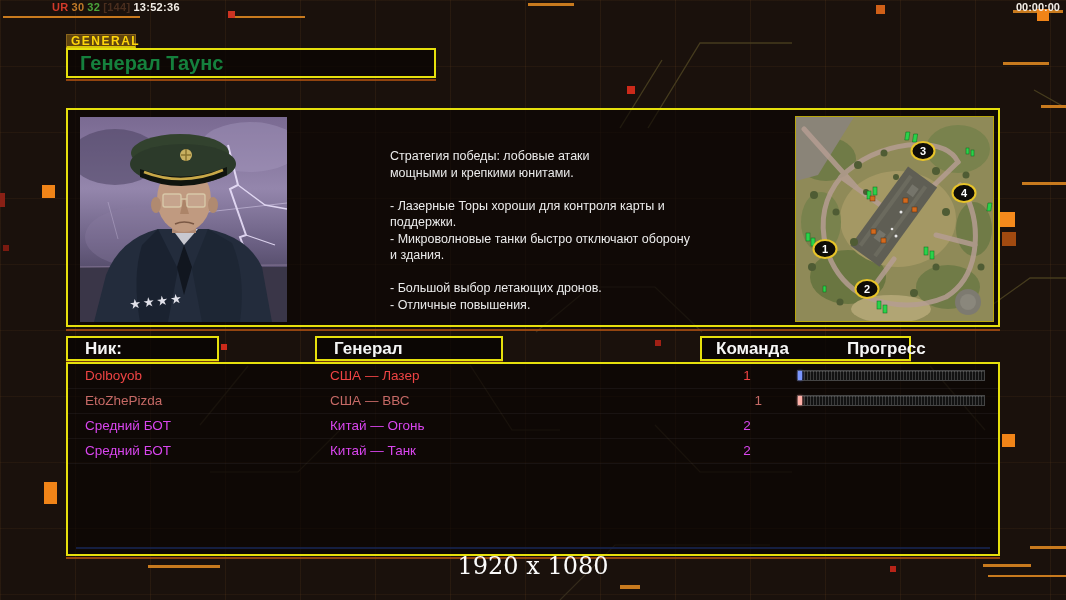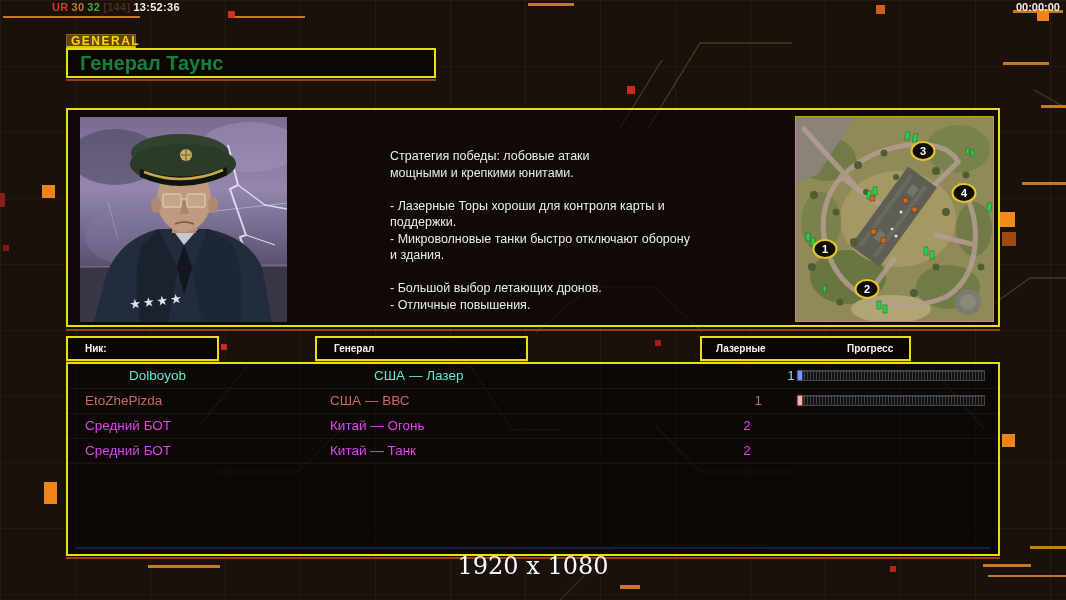--- a/index.html
+++ b/index.html
@@ -34,36 +34,36 @@
   .main-panel::after{content:"";position:absolute;left:-2px;right:-2px;bottom:-6px;height:2px;background:rgba(168,78,16,.85);}
   .portrait{position:absolute;left:12px;top:7px;width:207px;height:205px;background:#121020;}
   .strategy{position:absolute;left:322px;top:38px;width:335px;color:#ececec;
     font-size:12.5px;line-height:16.5px;white-space:pre-line;}
   .minimap{position:absolute;left:727px;top:6px;width:197px;height:204px;
     border:1px solid #b8a60c;background:#8f8a58;}
 
   
   .hdr-box{position:absolute;top:336px;height:25px;border:2px solid #e6e00c;
     background:rgba(8,4,2,.78);box-sizing:border-box;color:#f5f5f5;
-    font-size:10px;font-weight:bold;line-height:21px;}
+    font-size:17px;font-weight:bold;line-height:21px;}
   .hdr-box::after{content:"";position:absolute;left:-2px;right:-2px;bottom:-4px;height:2px;background:rgba(150,70,14,.7);}
   .hdr-nick{left:66px;width:153px;padding-left:17px;}
-  .hdr-gen{left:315px;width:213px;padding-left:17px;}
+  .hdr-gen{left:315px;width:188px;padding-left:17px;}
   .hdr-team{left:700px;width:211px;}
   .hdr-team .h1{position:absolute;left:14px;} .hdr-team .h2{position:absolute;left:97px;margin-left:48px;}
 
   
   .table-panel{position:absolute;left:66px;top:362px;width:934px;height:194px;
     border:2px solid #e6e00c;background:rgba(8,4,2,.62);box-sizing:border-box;}
   .table-panel::after{content:"";position:absolute;left:-2px;right:-2px;bottom:-5px;height:2px;background:rgba(168,78,16,.85);}
   .row{position:relative;height:24px;border-bottom:1px solid rgba(210,210,230,.06);}
   .row .col{position:absolute;top:4px;font-size:13.5px;}
   .col-nick{left:17px;} .col-gen{left:262px;}
   .col-team{left:664px;width:30px;text-align:center;}
-  .row-0 .col{color:#5eead4;margin-left:44px;} .row-1 .col{color:#c66a66;text-align:right;}
+  .row-0 .col{color:#ef4444;} .row-1 .col{color:#c66a66;text-align:right;}
   .row-2 .col,.row-3 .col{color:#d946ef;}
   .prog{position:absolute;left:729px;top:6px;width:188px;height:11px;box-sizing:border-box;
     border:1px solid #454545;
     background:repeating-linear-gradient(90deg,#3c3c3c 0 1px,#121212 1px 3px);
     box-shadow:inset 0 1px 0 rgba(255,255,255,.14);}
   .fill{position:absolute;left:0;top:0;height:100%;}
   .f-blue{background:#7b96ff;box-shadow:0 0 3px #5a78ff;}
   .f-red{background:#ffb0a8;box-shadow:0 0 3px #ff9890;}
   .blue-line{position:absolute;left:8px;right:8px;bottom:5px;height:2px;background:#17244e;opacity:.85;}
 
@@ -283,21 +283,21 @@
     </div>
   </div>
 
   <div class="hdr-box hdr-nick">
     <span>Ник:</span>
   </div>
   <div class="hdr-box hdr-gen">
     <span>Генерал</span>
   </div>
   <div class="hdr-box hdr-team">
-    <span class="h1">Лазерные</span>
+    <span class="h1">Команда</span>
     <span class="h2">Прогресс</span>
   </div>
 
   <div class="table-panel">
     <div class="row row-0">
       <span class="col col-nick">Dolboyob</span>
       <span class="col col-gen">США — Лазер</span>
       <span class="col col-team">1</span>
       <span class="prog">
           <span class="fill f-blue" style="width: 2%;"></span>

